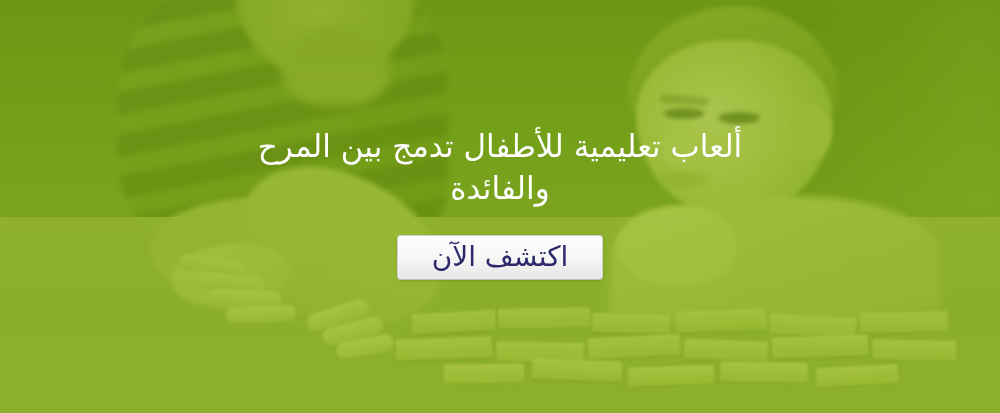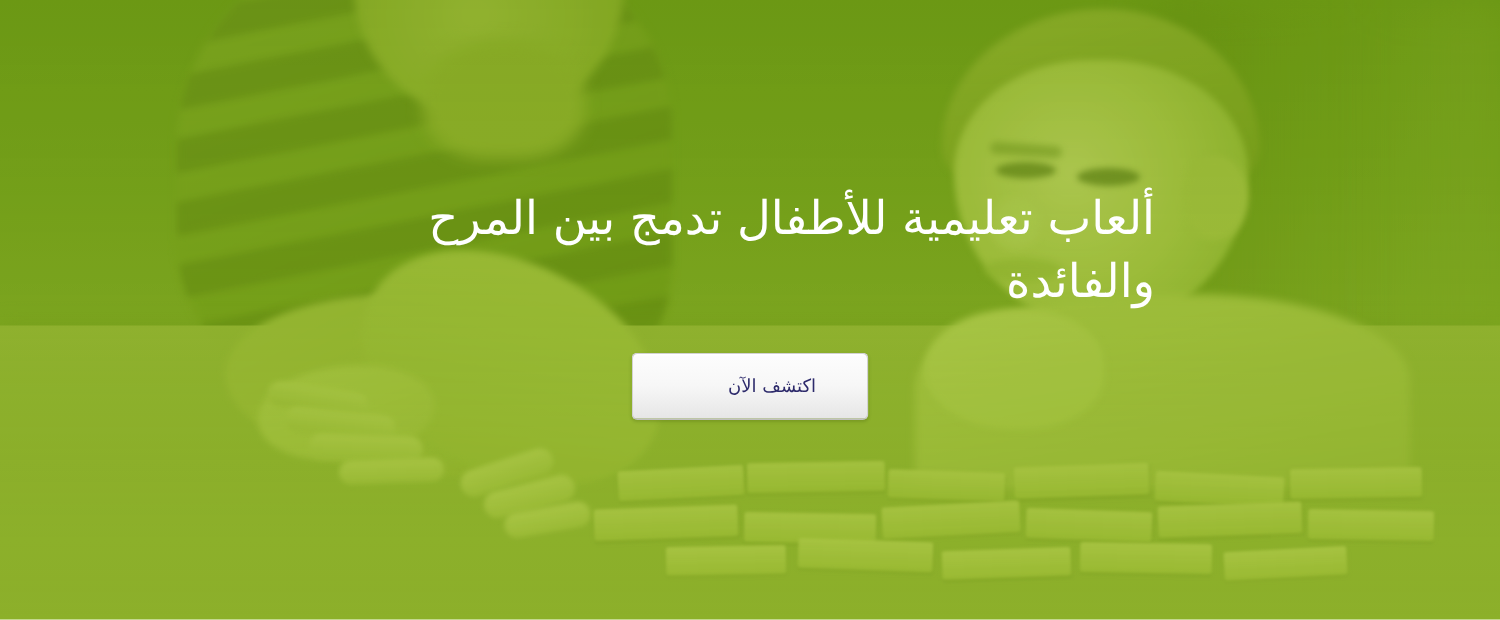--- a/index.html
+++ b/index.html
@@ -199,21 +199,21 @@
   }
 
   
   .content {
     position: absolute;
     inset: 0;
     display: flex;
     flex-direction: column;
     align-items: center;
     justify-content: center;
-    text-align: right;
+    text-align: center;
   }
   .headline {
     width: 540px;
     margin: 0;
     padding: 0;
     color: #ffffff;
     font-size: 31px;
     line-height: 1.33;
     font-weight: 400;
     letter-spacing: 0;
@@ -222,21 +222,21 @@
   }
   .cta-wrap {
     margin-top: 19px;
   }
   .cta {
     display: inline-block;
     direction: rtl;
     min-width: 158px;
     box-sizing: border-box;
     padding: 10px 34px 11px;
-    font-size: 12px;
+    font-size: 28px;
     line-height: 22px;
     font-weight: 400;
     color: #2d2a6b;
     background: linear-gradient(180deg, #fdfdfd 0%, #f7f7f7 48%, #e6e6e6 100%);
     border: 1px solid #d2d2d2;
     border-bottom-color: #c0c0c0;
     border-radius: 4px;
     text-decoration: none;
     cursor: pointer;
     box-shadow: 0 1px 2px rgba(60,80,10,.22), inset 0 1px 0 #ffffff;

